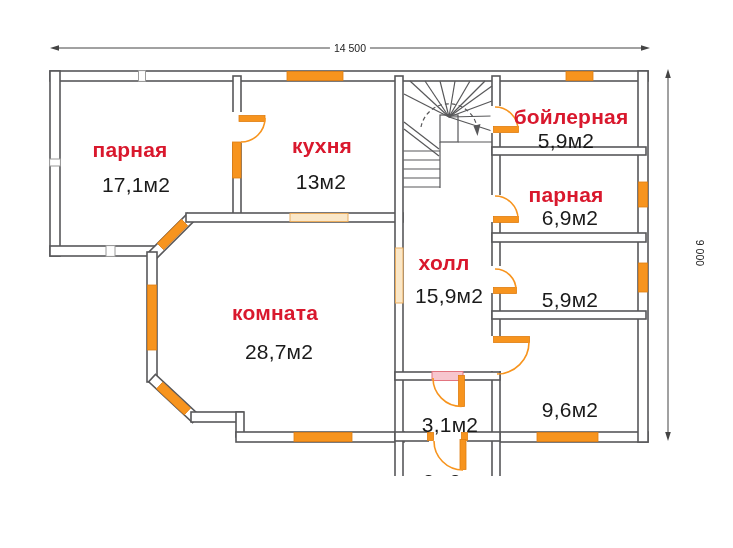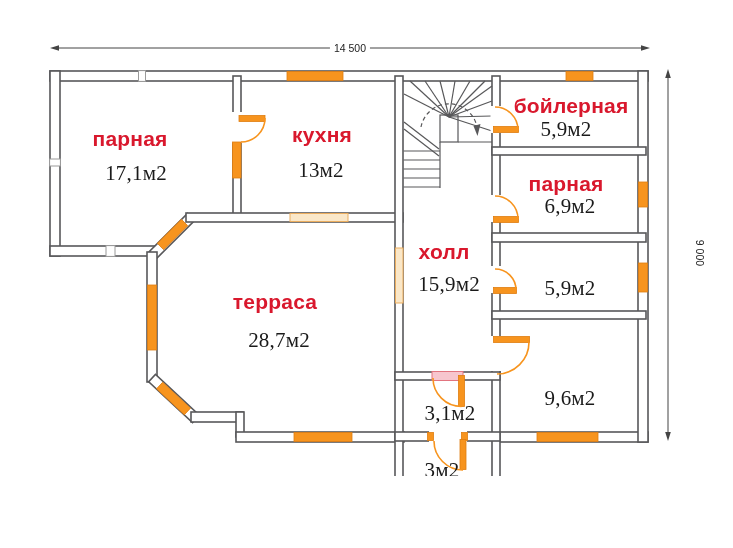--- a/index.html
+++ b/index.html
@@ -1,21 +1,21 @@
 <!DOCTYPE html>
 <html><head>
 <meta charset="utf-8">
 <style>
   html,body{margin:0;padding:0;background:#ffffff;}
   #canvas{position:relative;width:733px;height:476px;background:#ffffff;overflow:hidden;
           font-family:"Liberation Sans","DejaVu Sans",sans-serif;}
   #plan-svg{position:absolute;left:0;top:0;}
-  .lbl{position:absolute;transform:translate(-50%,-50%);white-space:nowrap;line-height:1;}
+  .lbl{position:absolute;transform:translate(-50%,-50%);white-space:nowrap;line-height:1;margin-top:11px;}
   .rname{color:#d9182d;font-size:21px;font-weight:bold;letter-spacing:.2px;}
-  .rarea{color:#1a1a1a;font-size:21px;font-weight:normal;letter-spacing:.2px;font-family:Liberation Serif, serif;}
+  .rarea{color:#1a1a1a;font-size:21px;font-weight:normal;letter-spacing:.2px;}
   .dim{position:absolute;transform:translate(-50%,-50%);font-size:10.5px;color:#222;
        background:#fff;padding:0 4px;white-space:nowrap;line-height:1;}
   .dim-right{transform:translate(-50%,-50%) rotate(90deg);background:transparent;}
 </style>
 </head>
 <body>
 
 <div id="canvas">
 
 <svg id="plan-svg" width="733" height="548" viewBox="0 0 733 548">
@@ -151,21 +151,21 @@
   <div class="lbl rarea" style="left:566px;top:129px">5,9м2</div>
 
   <div class="lbl rname" style="left:566px;top:183px">парная</div>
   <div class="lbl rarea" style="left:570px;top:206px">6,9м2</div>
 
   <div class="lbl rarea" style="left:570px;top:288px">5,9м2</div>
 
   <div class="lbl rname" style="left:444px;top:251px">холл</div>
   <div class="lbl rarea" style="left:449px;top:284px">15,9м2</div>
 
-  <div class="lbl rname" style="left:275px;top:301px">терраса</div>
+  <div class="lbl rname" style="left:275px;top:301px">комната</div>
   <div class="lbl rarea" style="left:279px;top:340px">28,7м2</div>
 
   <div class="lbl rarea" style="left:570px;top:398px">9,6м2</div>
 
   <div class="lbl rarea" style="left:450px;top:413px">3,1м2</div>
   <div class="lbl rarea" style="left:442px;top:470px">3м2</div>
 
 </div>
 
 </body></html>

